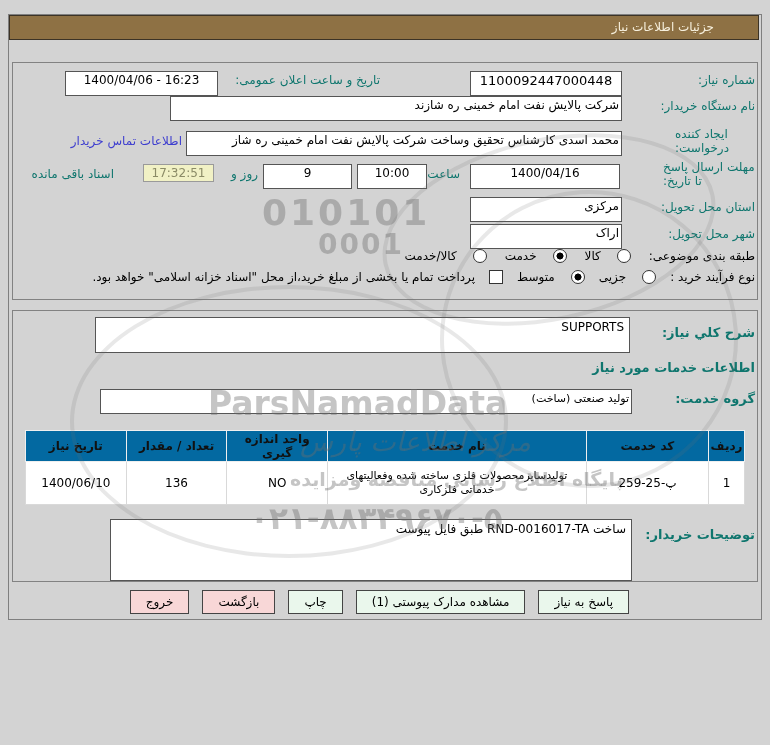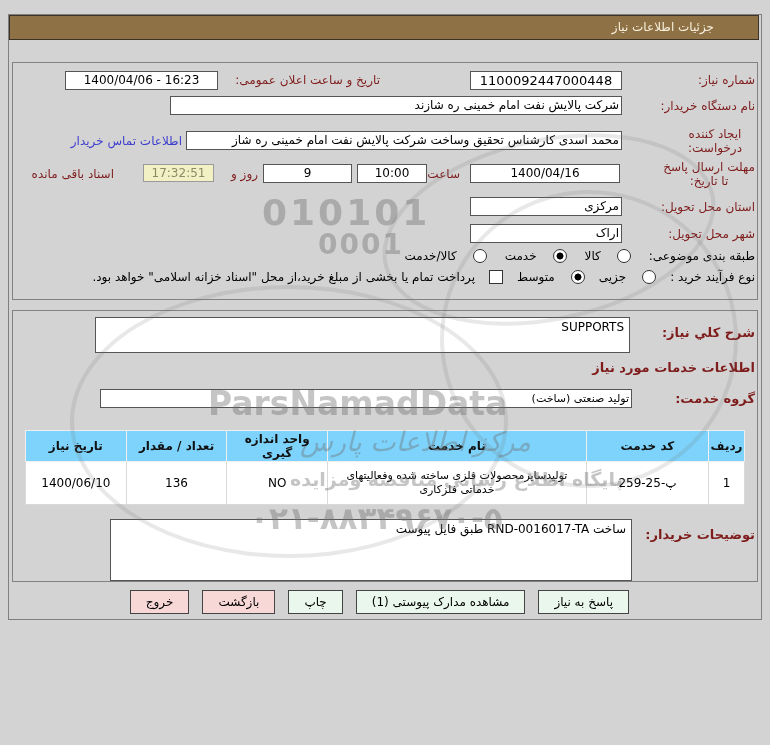--- a/index.html
+++ b/index.html
@@ -7,39 +7,39 @@
   .page{position:relative;width:770px;height:745px;background:#d3d3d3;overflow:hidden;direction:rtl;}
 
   
   .panel{position:absolute;left:8px;top:14px;width:752px;height:604px;border:1px solid #7f7f7f;background:transparent;z-index:1;}
   .titlebar{position:absolute;left:9px;top:15px;width:750px;height:25px;background:#8e7144;border:1px solid #3c3326;box-sizing:border-box;color:#f7f0dd;font-size:12px;line-height:23px;text-align:right;padding-left:0;z-index:2;}
   .titlebar span{margin-right:44px;}
   .boxB{position:absolute;left:12px;top:62px;width:744px;height:236px;border:1px solid #828282;z-index:2;}
   .boxC{position:absolute;left:12px;top:310px;width:744px;height:270px;border:1px solid #828282;z-index:2;}
 
   
-  .lbl{position:absolute;font-size:12px;color:#7f1d1d;text-align:center;direction:rtl;z-index:3;line-height:14px;}
+  .lbl{position:absolute;font-size:12px;color:#0f766e;text-align:left;direction:rtl;z-index:3;line-height:14px;}
   .lbl.b{font-weight:bold;font-size:13px;}
-  .input{position:absolute;background:#fff;border:1px solid #555;box-sizing:border-box;font-size:12px;height:19px;line-height:17px;text-align:center;z-index:3;color:#000;}
+  .input{position:absolute;background:#fff;border:1px solid #555;box-sizing:border-box;font-size:12px;height:25px;line-height:17px;text-align:center;z-index:3;color:#000;}
   .input.ra{text-align:right;padding:0 2px;}
   .input.num{direction:ltr;}
   .input.remaining{background:#f1f1c5;border-color:#9a9a9a;color:#8b8b66;}
   .link{position:absolute;font-size:12px;color:#3d3dcf;z-index:3;cursor:pointer;}
 
   .optrow{position:absolute;display:flex;direction:rtl;align-items:center;gap:18px;z-index:3;font-size:12px;}
   .opt{display:flex;direction:rtl;align-items:center;gap:16px;}
   .radio{width:12px;height:12px;border:1px solid #333;border-radius:50%;background:#fff;display:inline-block;}
   .radio.checked{background:radial-gradient(circle at center,#000 0 3.2px,#fff 3.8px);}
   .checkbox{width:12px;height:12px;border:1px solid #333;background:#fff;display:inline-block;}
 
   .bigbox{position:absolute;background:#fff;border:1px solid #555;box-sizing:border-box;z-index:3;font-size:12px;text-align:right;direction:rtl;padding:2px 5px;color:#000;}
 
   
   .svc-table{position:absolute;left:25px;right:25px;top:430px;z-index:3;border-collapse:collapse;direction:rtl;width:720px;table-layout:fixed;}
-  .svc-table th{background:#7dd3fc;border:1px solid #efefef;font-size:12px;font-weight:bold;height:26px;color:#111;}
+  .svc-table th{background:#0369a1;border:1px solid #efefef;font-size:12px;font-weight:bold;height:26px;color:#111;}
   .svc-table td{background:#fff;border:1px solid #d9d9d9;font-size:12px;height:40px;text-align:center;color:#000;}
   .svc-table td.small{font-size:11px;line-height:14px;}
 
   
   .actions{position:absolute;top:590px;right:141px;display:flex;direction:rtl;gap:13px;z-index:3;}
   .btn{height:24px;border:1px solid #444;font-family:"DejaVu Sans",sans-serif;font-size:12px;padding:0 15px;cursor:pointer;color:#000;}
   .btn.green{background:#eaf7ec;}
   .btn.pink{background:#f8d7d7;}
 
   

